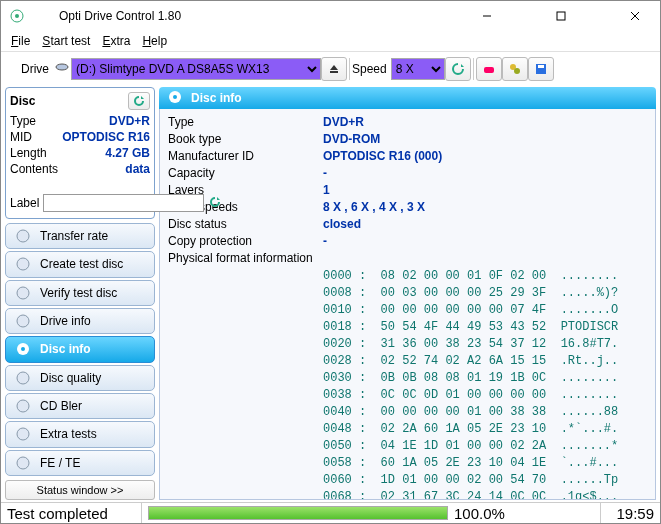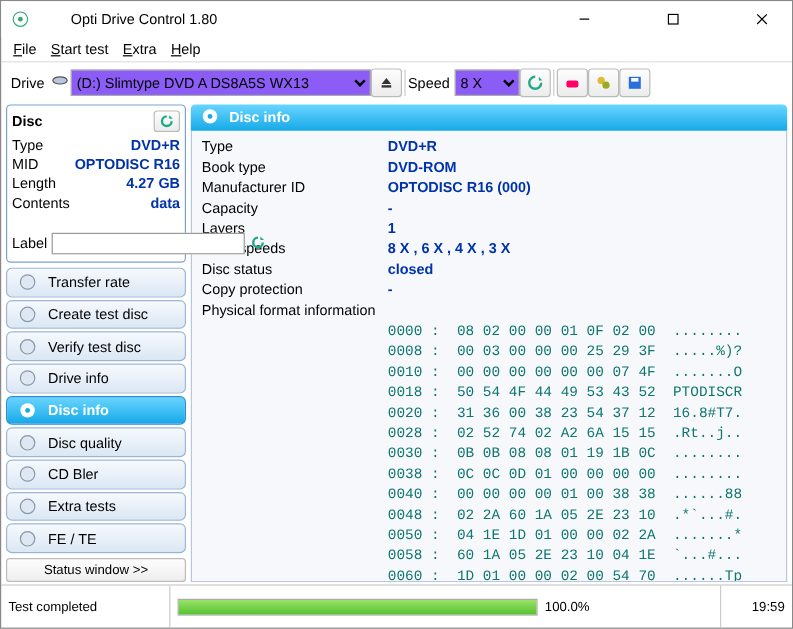--- a/index.html
+++ b/index.html
@@ -4,21 +4,21 @@
 <style>
 * { box-sizing: border-box; margin: 0; padding: 0; font-family: "Segoe UI", Tahoma, sans-serif; }
 body { width: 661px; height: 524px; background: #fff; font-size: 12px; color: #000; border: 1px solid #888; display: flex; flex-direction: column; overflow: hidden; }
 .titlebar { height: 30px; display: flex; align-items: center; padding: 0 2px 0 8px; background: #fff; gap: 28px; }
 .titlebar .icon { width: 16px; height: 16px; margin-right: 6px; }
 .titlebar .title { flex: 1; font-size: 12px; }
 .winbtn { width: 46px; height: 30px; display: flex; align-items: center; justify-content: center; }
 .menubar { height: 20px; display: flex; align-items: center; padding: 0 4px; gap: 0; }
 .menubar span { padding: 2px 6px; }
 .menubar span u { text-decoration: underline; }
-.toolbar { height: 34px; display: flex; align-items: center; padding: 4px 8px; gap: 0; border-top: 1px solid #e0e0e0; }
+.toolbar { height: 34px; display: flex; align-items: center; padding: 4px 20px; gap: 0; border-top: 1px solid #e0e0e0; }
 .toolbar .lbl { margin-right: 4px; }
 .toolbar select { font-size: 12px; height: 22px; border: 1px solid #aaa; background: #8b5cf6; }
 .tbtn { width: 26px; height: 24px; border: 1px solid #bbb; border-radius: 3px; background: linear-gradient(#fdfdfd,#ececec); display: flex; align-items: center; justify-content: center; }
 .sep { width: 1px; height: 22px; background: #ccc; margin: 0 2px; }
 .main { flex: 1; display: flex; min-height: 0; }
 .leftcol { width: 158px; display: flex; flex-direction: column; min-height: 0; }
 .discbox { border: 1px solid #7da2ce; border-radius: 4px; margin: 2px 4px; padding: 4px 4px 6px 4px; position: relative; }
 .discbox .hdr { display: flex; justify-content: space-between; align-items: center; height: 18px; margin-bottom: 4px; }
 .discbox .hdr b { font-weight: bold; color: #000; font-size: 12px; }
 .drow { display: flex; justify-content: space-between; height: 16px; }
@@ -30,21 +30,21 @@
 .navbtn.active { background: linear-gradient(#69d5ff,#16a9e8); color: #fff; border-color: #2a8dd4; font-weight: 600; }
 .navico { width: 18px; height: 18px; display: flex; align-items: center; justify-content: center; }
 .statuswin { height: 20px; margin: 2px 4px; border: 1px solid #bbb; border-radius: 3px; background: linear-gradient(#fdfdfd,#eee); display: flex; align-items: center; justify-content: center; font-size: 11px; }
 .rightcol { flex: 1; display: flex; flex-direction: column; min-height: 0; margin: 2px 4px 2px 0; }
 .infohdr { height: 22px; background: linear-gradient(#69d5ff,#16a9e8); color: #fff; display: flex; align-items: center; padding: 0 8px; gap: 8px; font-weight: 600; border-top-left-radius: 4px; border-top-right-radius: 4px; }
 .infobody { flex: 1; background: #f6f8fc; border: 1px solid #b7c7e0; border-top: none; overflow: auto; padding: 6px 8px; font-size: 12px; }
 .irow { display: flex; min-height: 17px; }
 .irow .k { width: 155px; color: #000; }
 .irow .v { color: #0033aa; font-weight: 600; }
 .hexblock { margin-left: 155px; font-family: Consolas, "Courier New", monospace; font-size: 12px; color: #0f766e; white-space: pre; line-height: 17px; }
-.statusbar { height: 36px; border-top: 1px solid #ccc; display: flex; align-items: center; font-size: 11px; }
+.statusbar { height: 21px; border-top: 1px solid #ccc; display: flex; align-items: center; font-size: 15px; }
 .statusbar .cell { padding: 0 6px; border-left: 1px solid #ccc; height: 100%; display: flex; align-items: center; }
 .statusbar .cell:first-child { border-left: none; width: 140px; }
 .progress { width: 300px; height: 14px; border: 1px solid #aaa; background: #fff; position: relative; }
 .progress .fill { height: 100%; background: linear-gradient(#9be26a,#56c22f); width: 100%; }
 </style>
 </head>
 <body>
 
 <div class="titlebar">
   <span class="icon">

